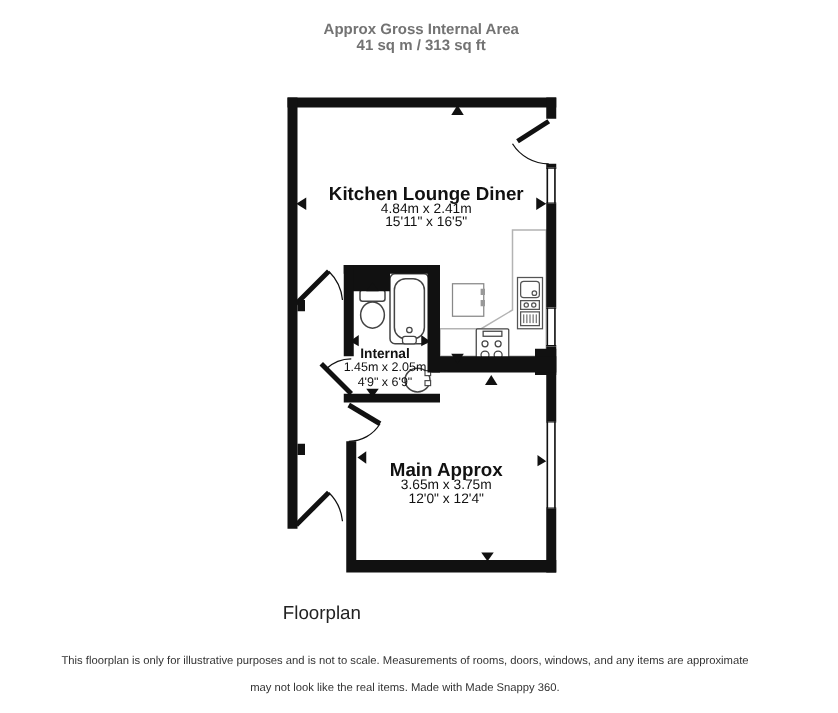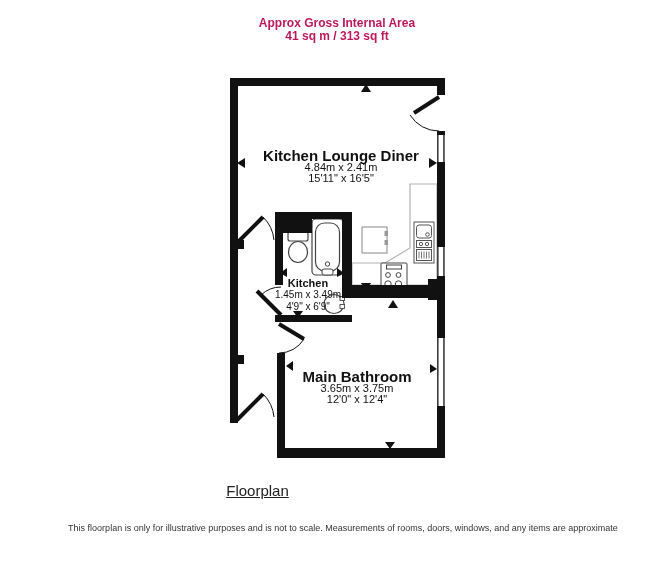--- a/index.html
+++ b/index.html
@@ -1,20 +1,20 @@
 <!DOCTYPE html>
 <html><head>
 <meta charset="utf-8">
 <style>
   html,body{margin:0;padding:0;background:#fff;}
   body{width:670px;height:570px;position:relative;overflow:hidden;
        font-family:"Liberation Sans", sans-serif;color:#111;}
   #plan-svg{position:absolute;left:0;top:0;}
   .txt{position:absolute;text-align:center;}
-  .title{font-size:12px;font-weight:bold;line-height:12.5px;color:#be185d;}
+  .title{font-size:12px;font-weight:bold;line-height:12.5px;color:#737373;}
   .room-label{line-height:11.5px;}
   .room-name{font-weight:bold;font-size:15px;display:block;}
   .room-dim{font-size:11px;display:block;}
   .bath .room-name{font-size:11px;}
   .bath .room-dim{font-size:10px;}
   .bath{line-height:12px;}
   .caption{font-size:15px;color:#222;}
   .disclaimer{font-size:9px;line-height:11px;color:#333;}
 </style>
 </head>
@@ -155,29 +155,30 @@
   <span>41 sq m / 313 sq ft</span>
 </div>
 
 <div class="txt room-label" style="left:241px;top:150px;width:200px;">
   <span class="room-name">Kitchen Lounge Diner</span>
   <span class="room-dim">4.84m x 2.41m</span>
   <span class="room-dim">15'11" x 16'5"</span>
 </div>
 
 <div class="txt room-label bath" style="left:233px;top:277px;width:150px;">
-  <span class="room-name">Kitchen</span>
-  <span class="room-dim">1.45m x 3.49m</span>
+  <span class="room-name">Internal</span>
+  <span class="room-dim">1.45m x 2.05m</span>
   <span class="room-dim">4'9" x 6'9"</span>
 </div>
 
 <div class="txt room-label" style="left:257px;top:371px;width:200px;">
-  <span class="room-name">Main Bathroom</span>
+  <span class="room-name">Main Approx</span>
   <span class="room-dim">3.65m x 3.75m</span>
   <span class="room-dim">12'0" x 12'4"</span>
 </div>
 
-<div class="txt caption" style="left:190px;top:482px;width:135px;text-decoration:underline;">Floorplan</div>
+<div class="txt caption" style="left:190px;top:482px;width:135px;">Floorplan</div>
 
-<div class="txt disclaimer" style="left:43px;top:523px;width:600px;">
+<div class="txt disclaimer" style="left:24px;top:523px;width:600px;">
   <span>This floorplan is only for illustrative purposes and is not to scale. Measurements of rooms, doors, windows, and any items are approximate</span><br>
   <br>
+  <span>may not look like the real items. Made with Made Snappy 360.</span>
 </div>
 
 </body></html>

